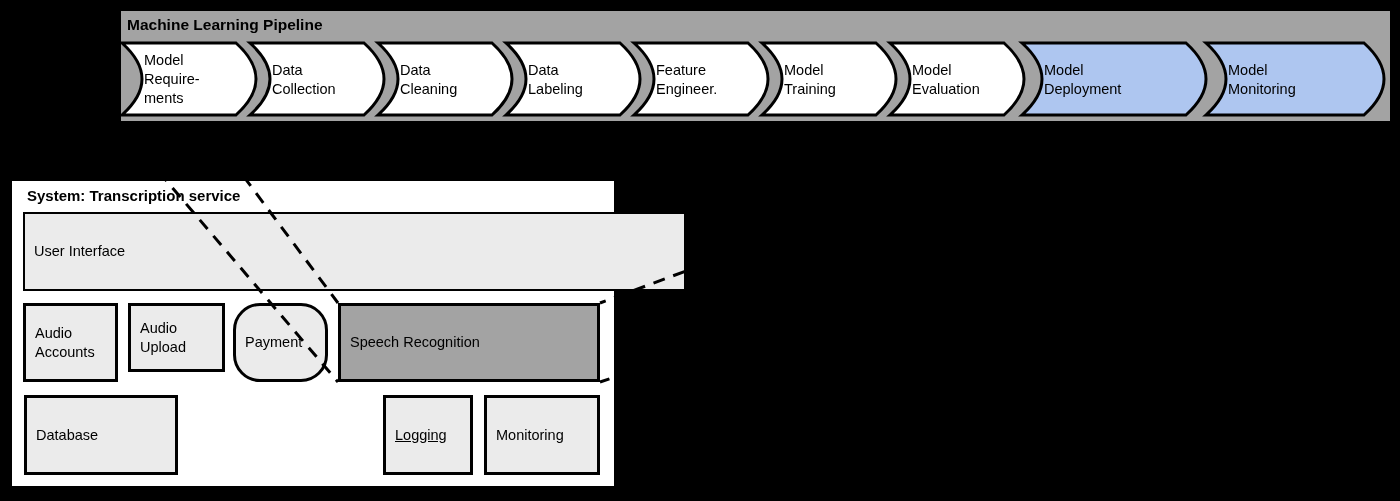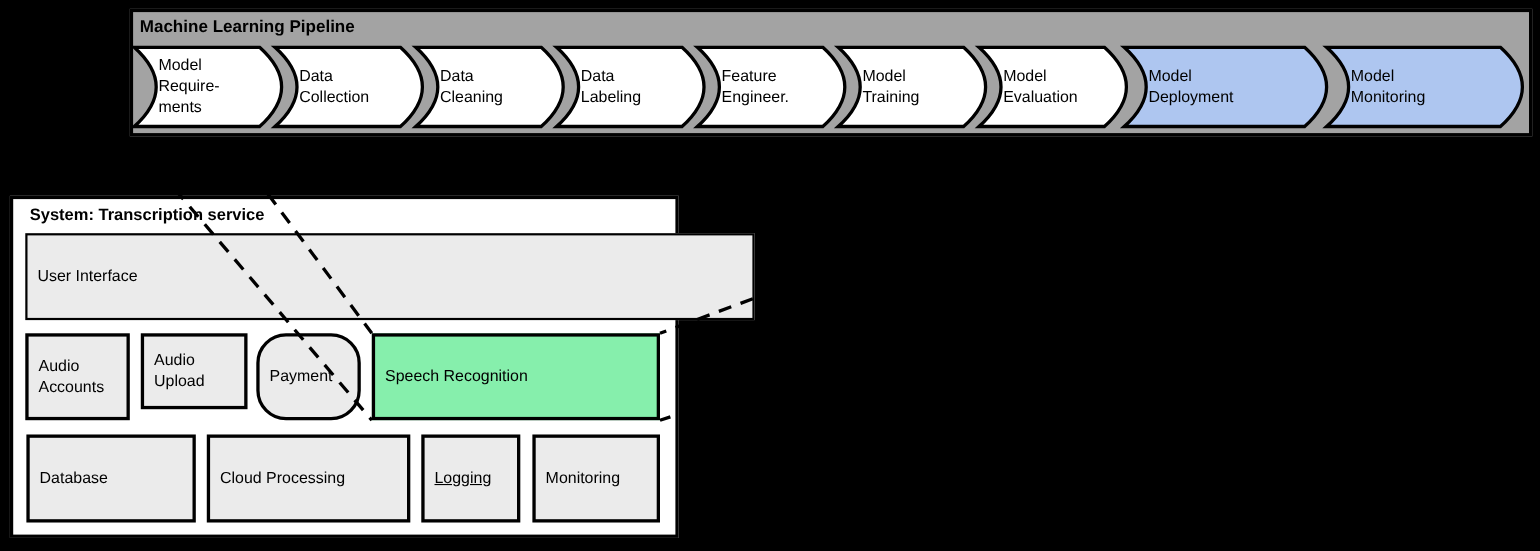--- a/index.html
+++ b/index.html
@@ -17,21 +17,21 @@
   .stage-label.wide{width:145px;}
 
   
   .sysbox{position:absolute;left:9px;top:178px;width:608px;height:311px;background:#fff;
           border:3px solid #000;box-sizing:border-box;z-index:1;}
   .sys-title{position:absolute;left:15px;top:6px;font-size:15px;font-weight:bold;white-space:nowrap;}
   .comp{position:absolute;background:#EBEBEB;border:3px solid #000;box-sizing:border-box;
         display:flex;align-items:center;padding-left:9px;font-size:14.5px;line-height:19px;
         white-space:pre-line;}
   .comp.thin{border-width:2px;}
-  .comp.highlight{background:#86efac;}
+  .comp.highlight{background:#a3a3a3;}
 
   
   .lines-svg{position:absolute;left:0;top:0;width:1400px;height:501px;z-index:2;pointer-events:none;}
   .dash{stroke:#000;stroke-width:3;stroke-dasharray:12 9;fill:none;}
 </style>
 </head>
 <body>
 
 <div class="canvas">
 
@@ -41,21 +41,20 @@
     <div class="comp thin" style="left:11px;top:31px;width:663px;height:79px;">User Interface</div>
 
     <div class="comp" style="left:11px;top:122px;width:95px;height:79px;">Audio
 Accounts</div>
     <div class="comp" style="left:116px;top:122px;width:97px;height:69px;">Audio
 Upload</div>
     <div class="comp" style="left:221px;top:122px;width:95px;height:79px;border-radius:27px;">Payment</div>
     <div class="comp highlight" style="left:326px;top:122px;width:262px;height:79px;">Speech Recognition</div>
 
     <div class="comp" style="left:12px;top:214px;width:154px;height:80px;">Database</div>
-    <div class="comp" style="left:176px;top:214px;width:185px;height:80px;">Cloud Processing</div>
     <div class="comp" style="left:371px;top:214px;width:90px;height:80px;text-decoration:underline;">Logging</div>
     <div class="comp" style="left:472px;top:214px;width:116px;height:80px;">Monitoring</div>
   </div>
 
   <svg class="lines-svg" viewBox="0 0 1400 501">
     <line class="dash" x1="118" y1="8" x2="338" y2="303"></line>
     <line class="dash" x1="118" y1="124" x2="338" y2="382"></line>
     <line class="dash" x1="1393" y1="8" x2="600" y2="303"></line>
     <line class="dash" x1="1393" y1="124" x2="600" y2="382" stroke-dashoffset="16"></line>
   </svg>

